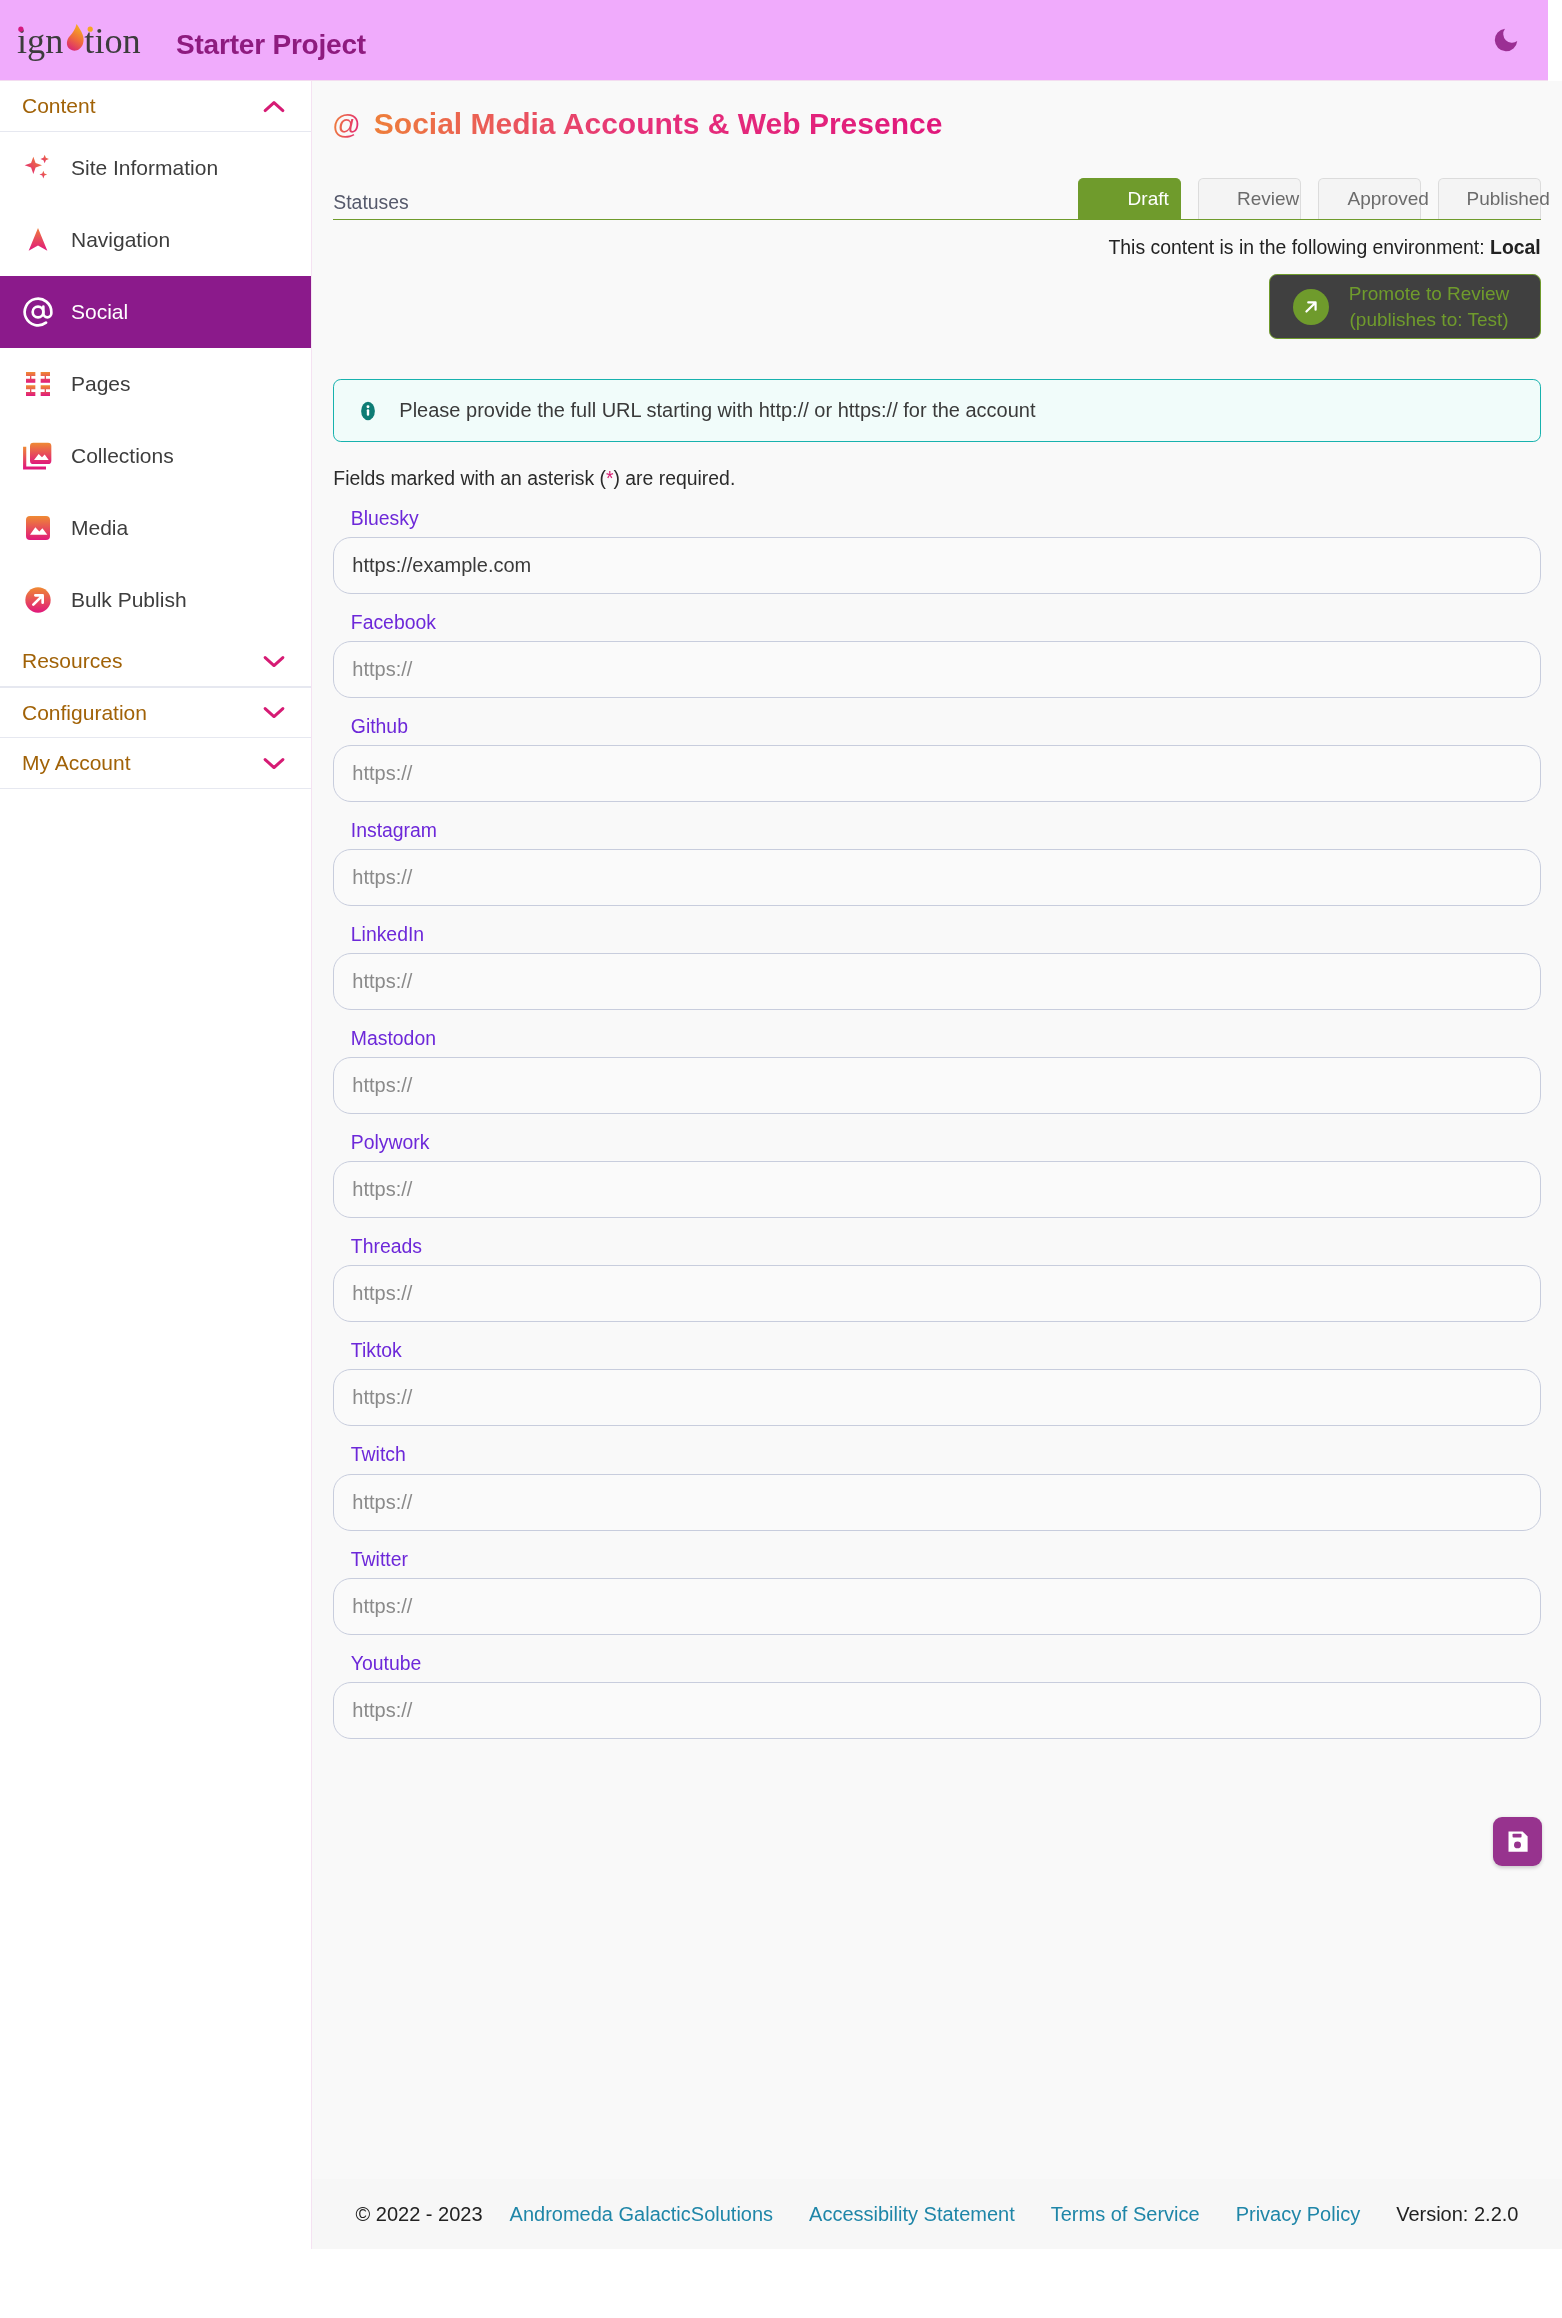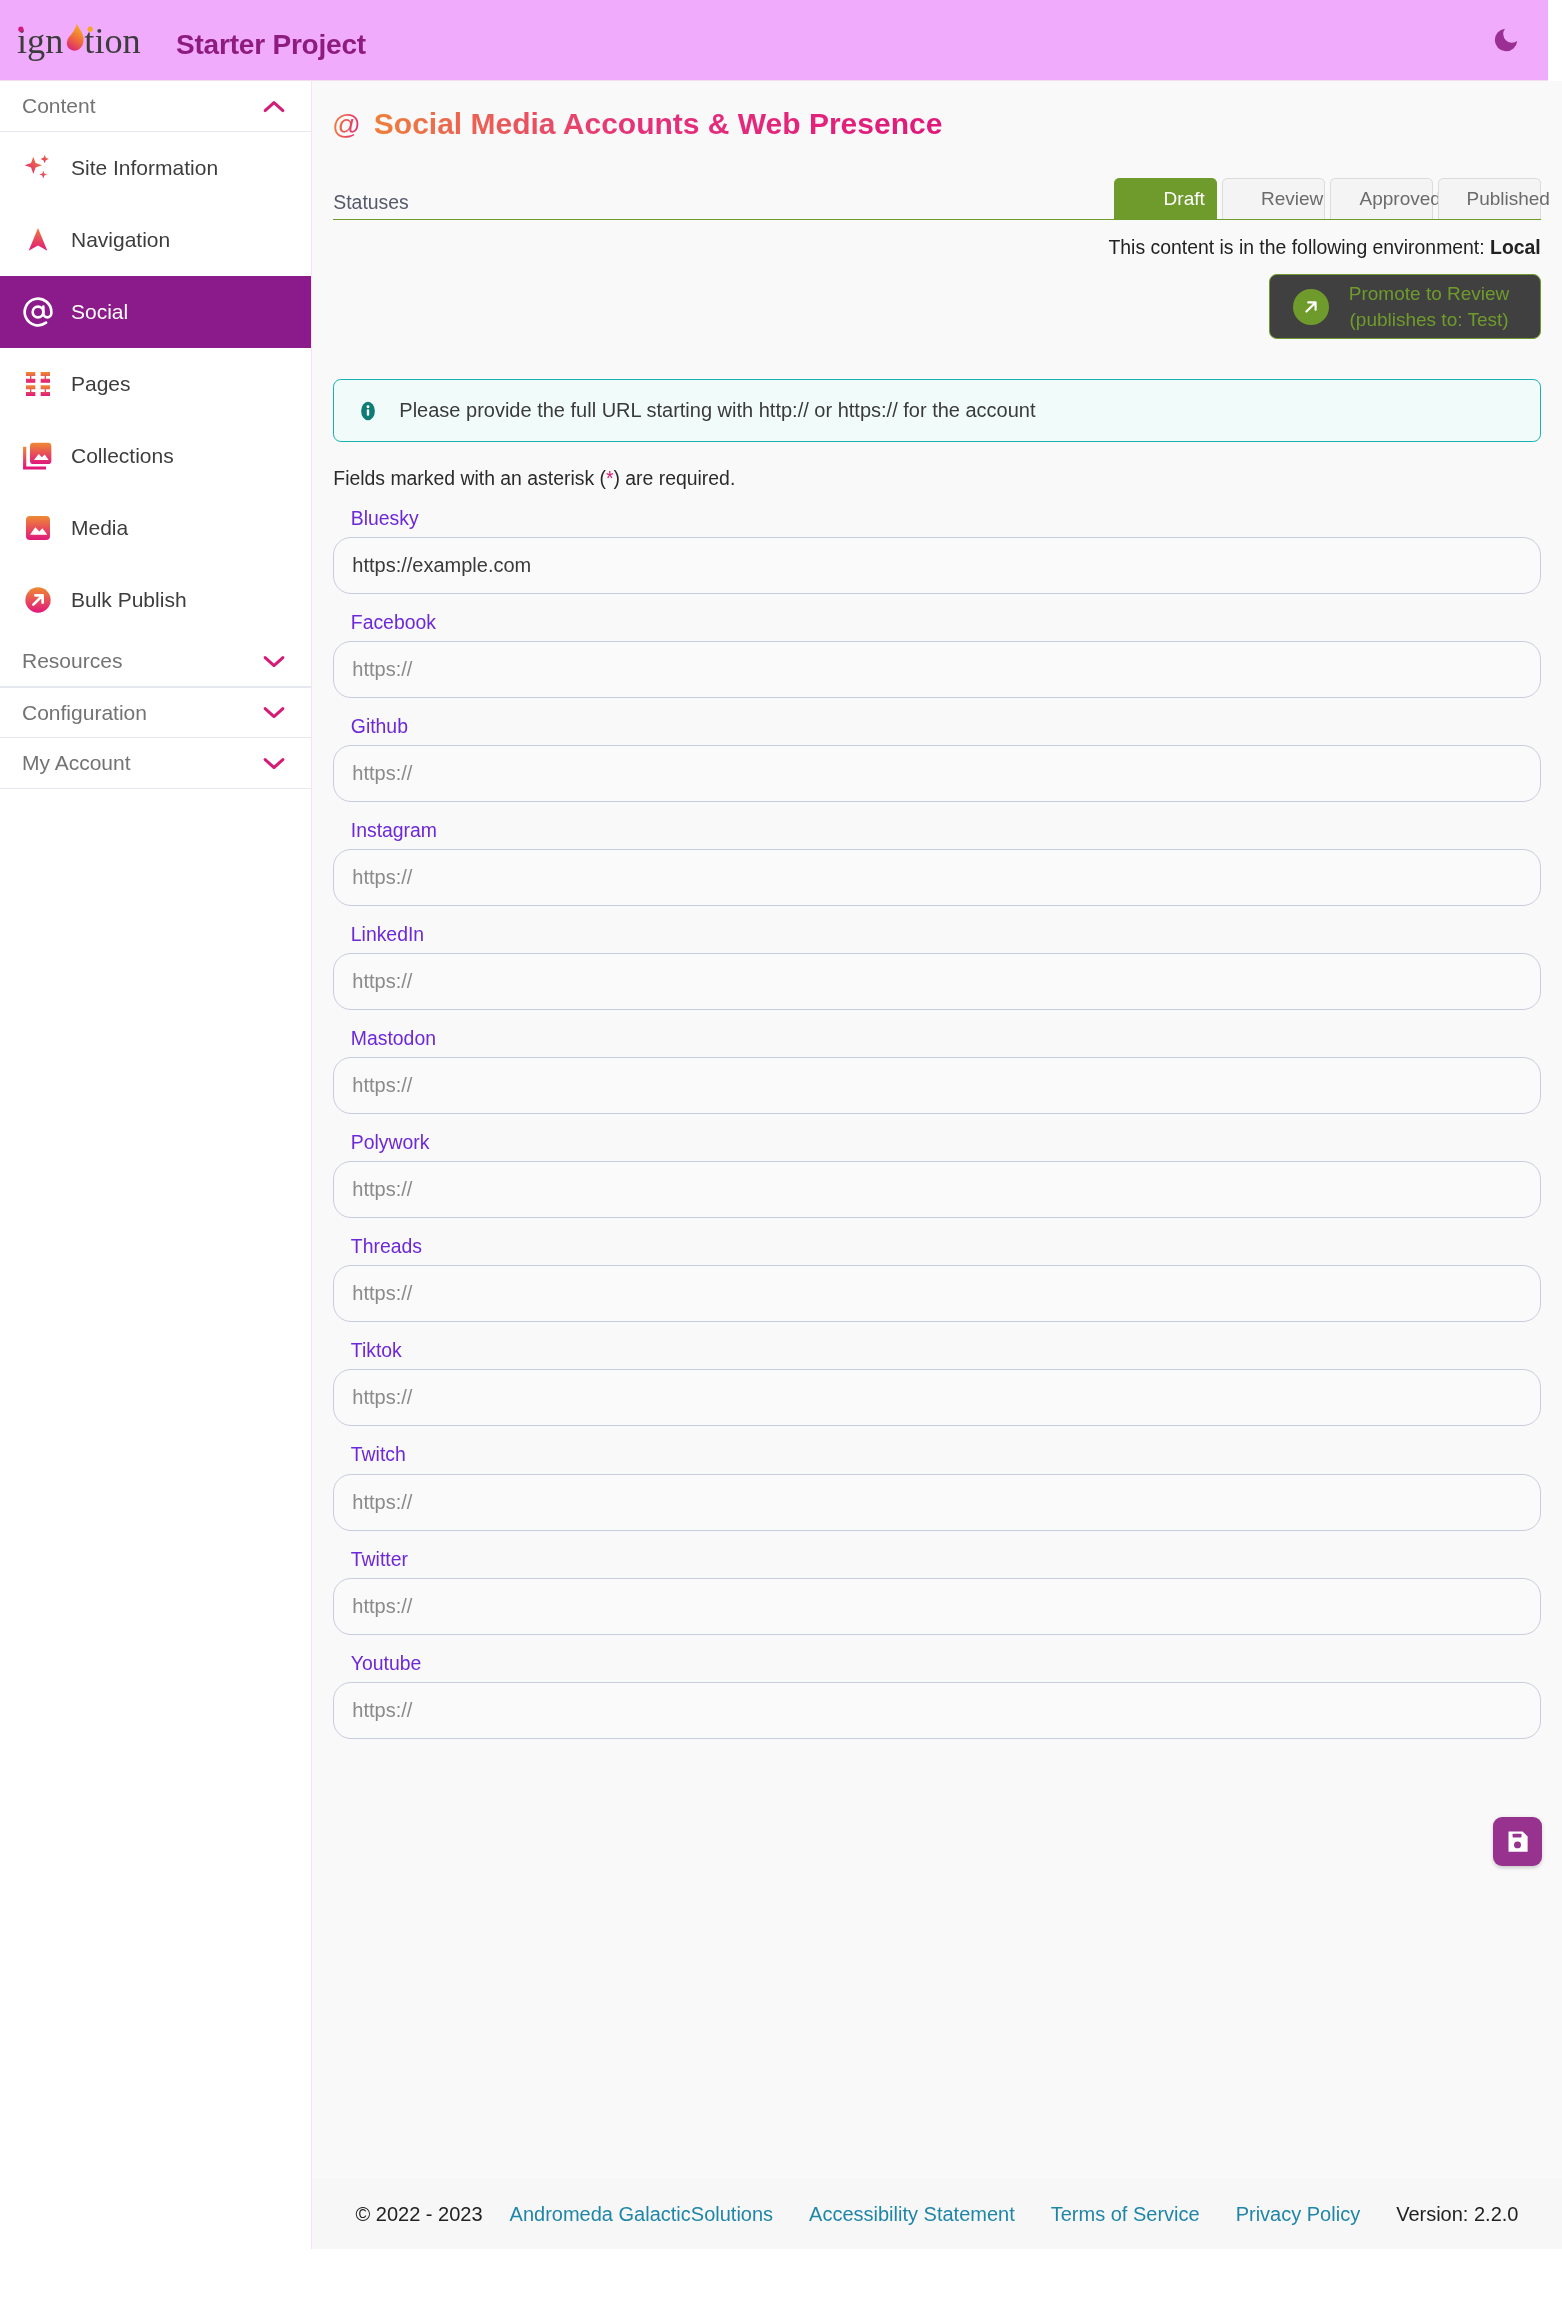--- a/index.html
+++ b/index.html
@@ -33,21 +33,21 @@
   
   .sidebar {
     position:absolute; top:81px; left:0; width:312px; height:2168px;
     background:#ffffff; border-right:0.6px solid #f5e2f2;
   }
   .side-section {
     height:51px; display:flex; align-items:center; justify-content:space-between;
     padding:0 26px 0 22px; border-bottom:0.6px solid #e6e8f0; cursor:pointer;
     background:#fff;
   }
-  .side-section .lbl { font-size:21px; color:#737373; }
+  .side-section .lbl { font-size:21px; color:#a16207; }
   .chev { width:22px; height:14.2px; display:block; }
 
   .side-item {
     height:72px; display:flex; align-items:center; padding-left:22px; cursor:pointer;
     background:#fff;
   }
   .side-item.active { background:#8b1a8b; }
   .side-item .ico { width:40px; display:flex; align-items:center; justify-content:flex-start; }
   .side-item .lbl { font-size:21px; color:#3d3d3d; margin-left:9px; }
   .side-item.active .lbl { color:#ffffff; }
@@ -81,21 +81,21 @@
   .status-row {
     position:relative; margin:36px 21.3px 0 21.3px; height:43px;
     border-bottom:1.9px solid #6f9b2c;
   }
   .status-label { position:absolute; left:0; bottom:5.2px; font-size:19.4px; color:#55596b; }
   .status-tabs { position:absolute; right:0; bottom:0; display:flex; }
   .status-tab {
     width:103px; height:41px; display:flex; align-items:center; justify-content:center;
     font-size:19px; color:#6b6b6b; background:#f4f4f4;
     border:0.6px solid #dcdcdc; border-bottom:none;
-    border-radius:5.2px 5.2px 0 0; margin-left:5px; cursor:pointer;padding-left:38px;
+    border-radius:5.2px 5.2px 0 0; margin-left:17px; cursor:pointer;padding-left:38px;
   }
   .status-tab.active { background:#6f9b2c; color:#ffffff; border-color:#6f9b2c; }
 
   .env-line {
     margin:15.5px 21.3px 0 0; text-align:right; font-size:19.4px; color:#222;
   }
   .env-line b { font-weight:bold; }
 
   .promote-wrap { display:flex; justify-content:flex-end; margin:15.5px 21.3px 0 0; }
   .promote-btn {

